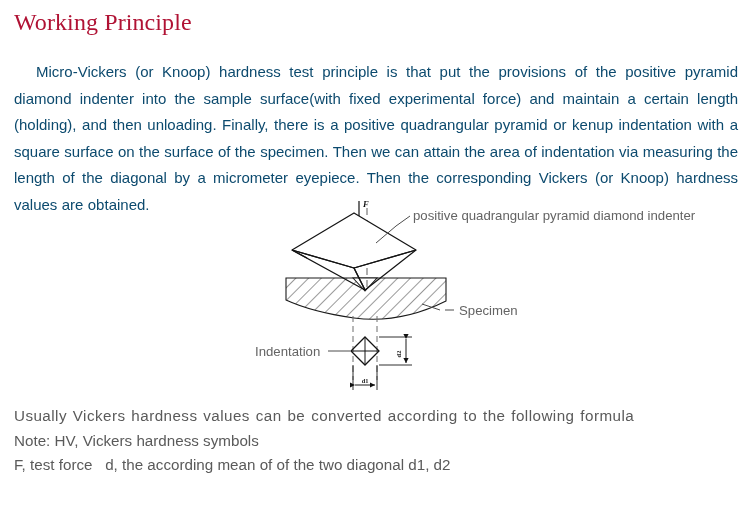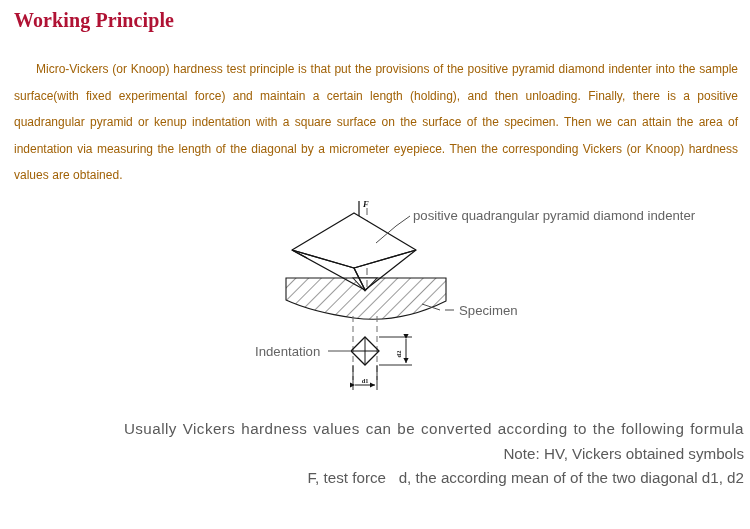--- a/index.html
+++ b/index.html
@@ -21,36 +21,36 @@
     inset: 0;
     background: #ffffff;
   }
 
   
   .section-title {
     position: absolute;
     left: 14px;
     top: 9px;
     font-family: "Liberation Serif", serif;
-    font-weight: bold;
-    font-size: 20px;
+    font-weight: normal;
+    font-size: 24px;
     letter-spacing: 0.1px;
     color: #b01234;
     white-space: nowrap;
   }
 
   
   .intro-paragraph {
     position: absolute;
     left: 14px;
     top: 44px;
     width: 724px;
-    font-size: 12px;
+    font-size: 15px;
     line-height: 26.5px;
-    color: #a16207;
+    color: #0c4a6e;
     text-align: justify;
     text-justify: inter-word;
     text-indent: 22px;
     word-spacing: 0.2px;
   }
 
   
   .diagram-wrap {
     position: absolute;
     left: 250px;
@@ -80,26 +80,25 @@
     font-style: italic;
     font-weight: bold;
     font-size: 8.5px;
     fill: #111111;
   }
 
   
   .formula-block {
     position: absolute;
     left: 14px;
-    top: 417px;
+    top: 404px;
     width: 730px;
     font-size: 15.2px;
     line-height: 24.5px;
     color: #5a5a5a;
-    text-align: right;
   }
   .formula-line {
     white-space: pre;
     display: block;
   }
   .formula-line.lead {
     letter-spacing: 0.45px;
     word-spacing: 1.2px;
   }
   sup.sq {
@@ -191,17 +190,17 @@
         <line x1="127" y1="169" x2="127" y2="194" stroke-width="0.9"></line>
         <line x1="105" y1="189" x2="125" y2="189" stroke-width="1" marker-start="url(#arrS)" marker-end="url(#arrS)"></line>
       </g>
       <text class="dg-tiny" x="115" y="187" text-anchor="middle">d1</text>
 
     </svg>
   </div>
 
   <div class="formula-block">
     <span class="formula-line lead">Usually Vickers hardness values can be converted according to the following formula</span>
-    <span class="formula-line">Note: HV, Vickers obtained symbols</span>
+    <span class="formula-line">Note: HV, Vickers hardness symbols</span>
     <span class="formula-line">F, test force   d, the according mean of of the two diagonal d1, d2</span>
   </div>
 
 </div>
 
 </body></html>

